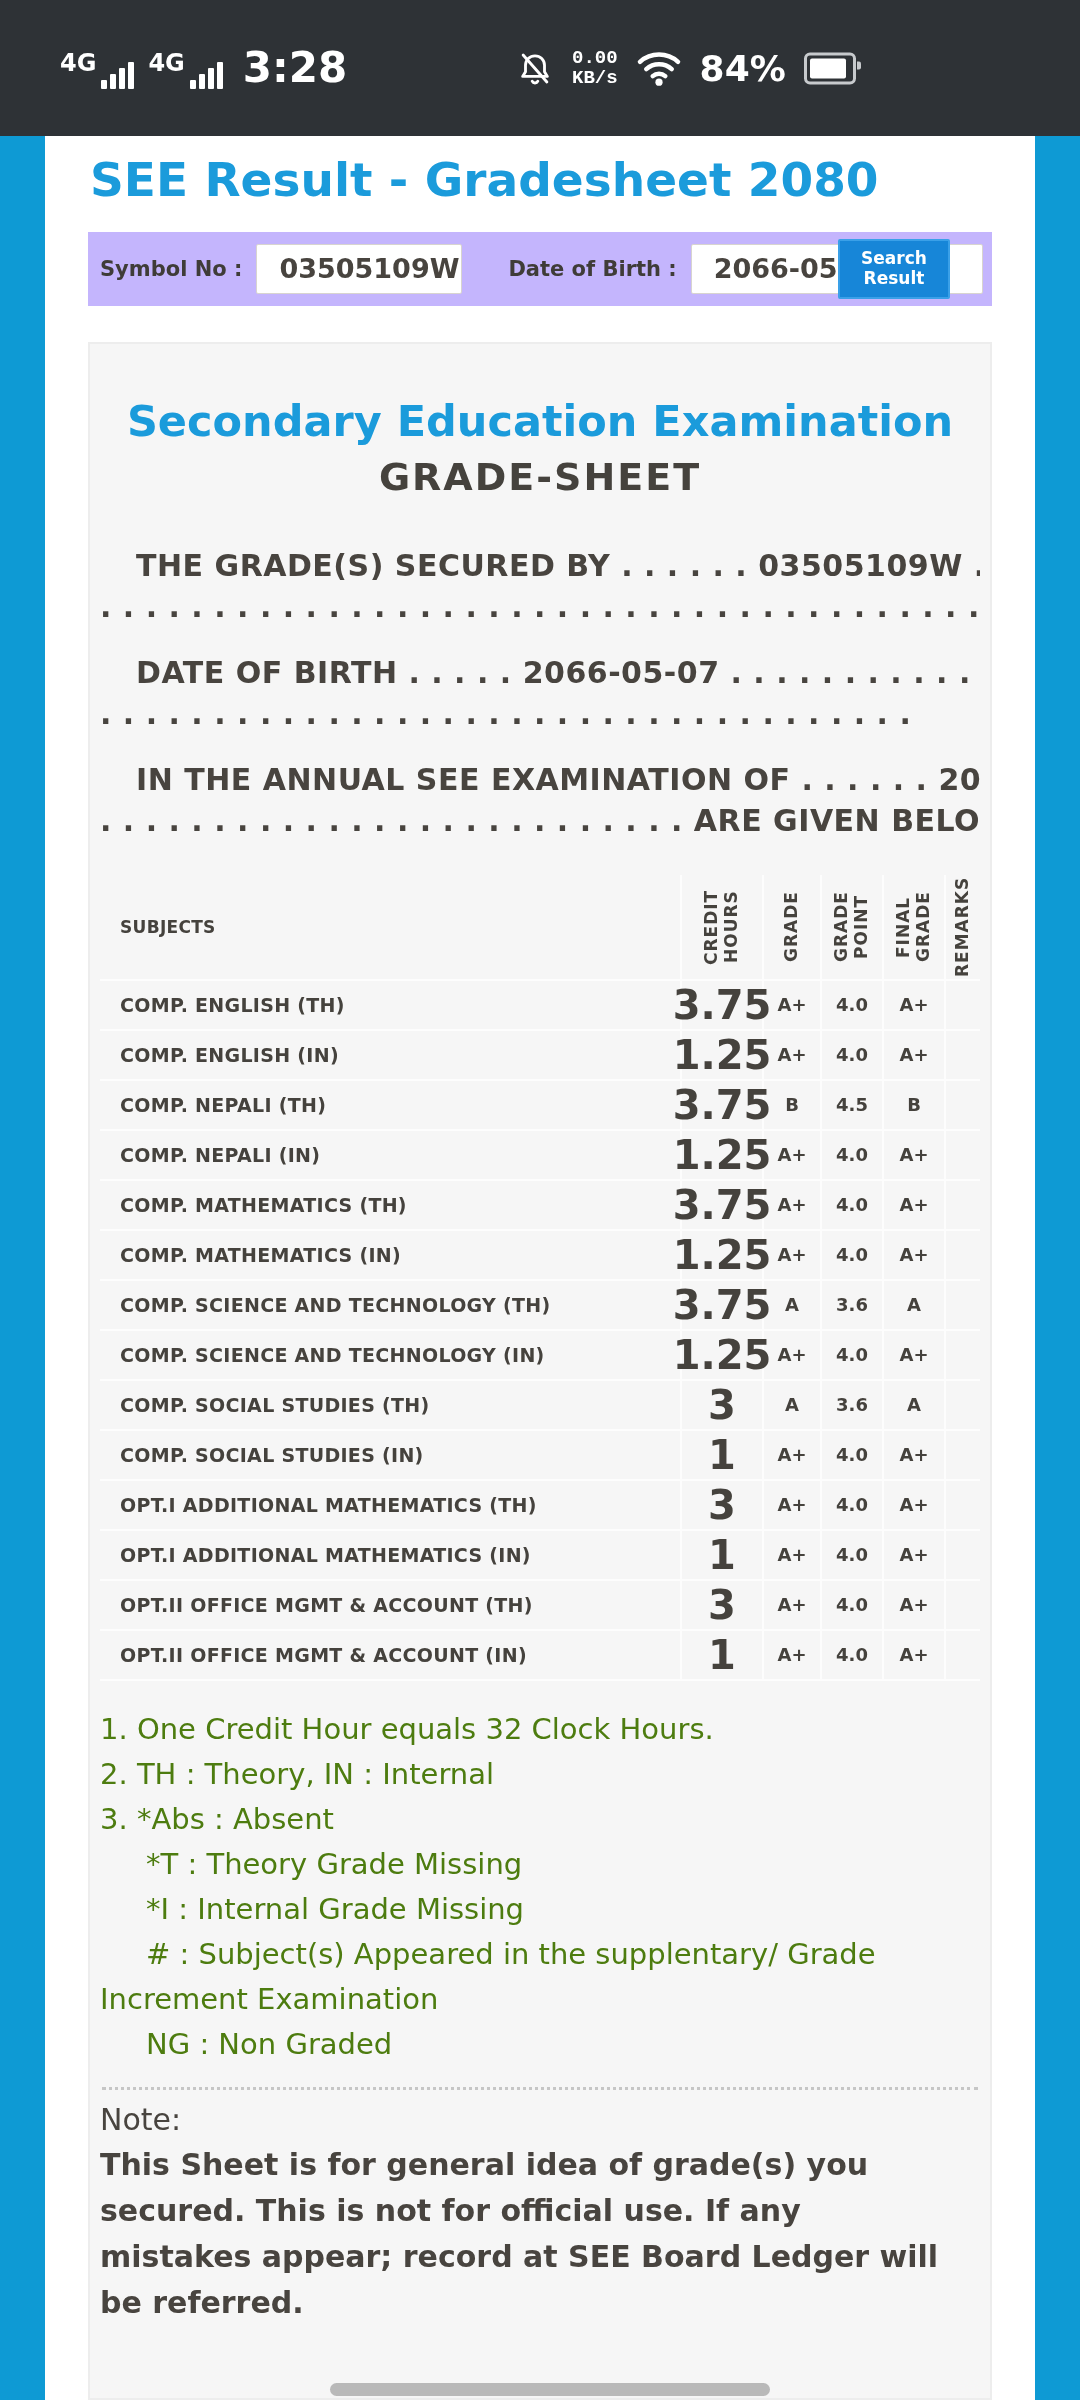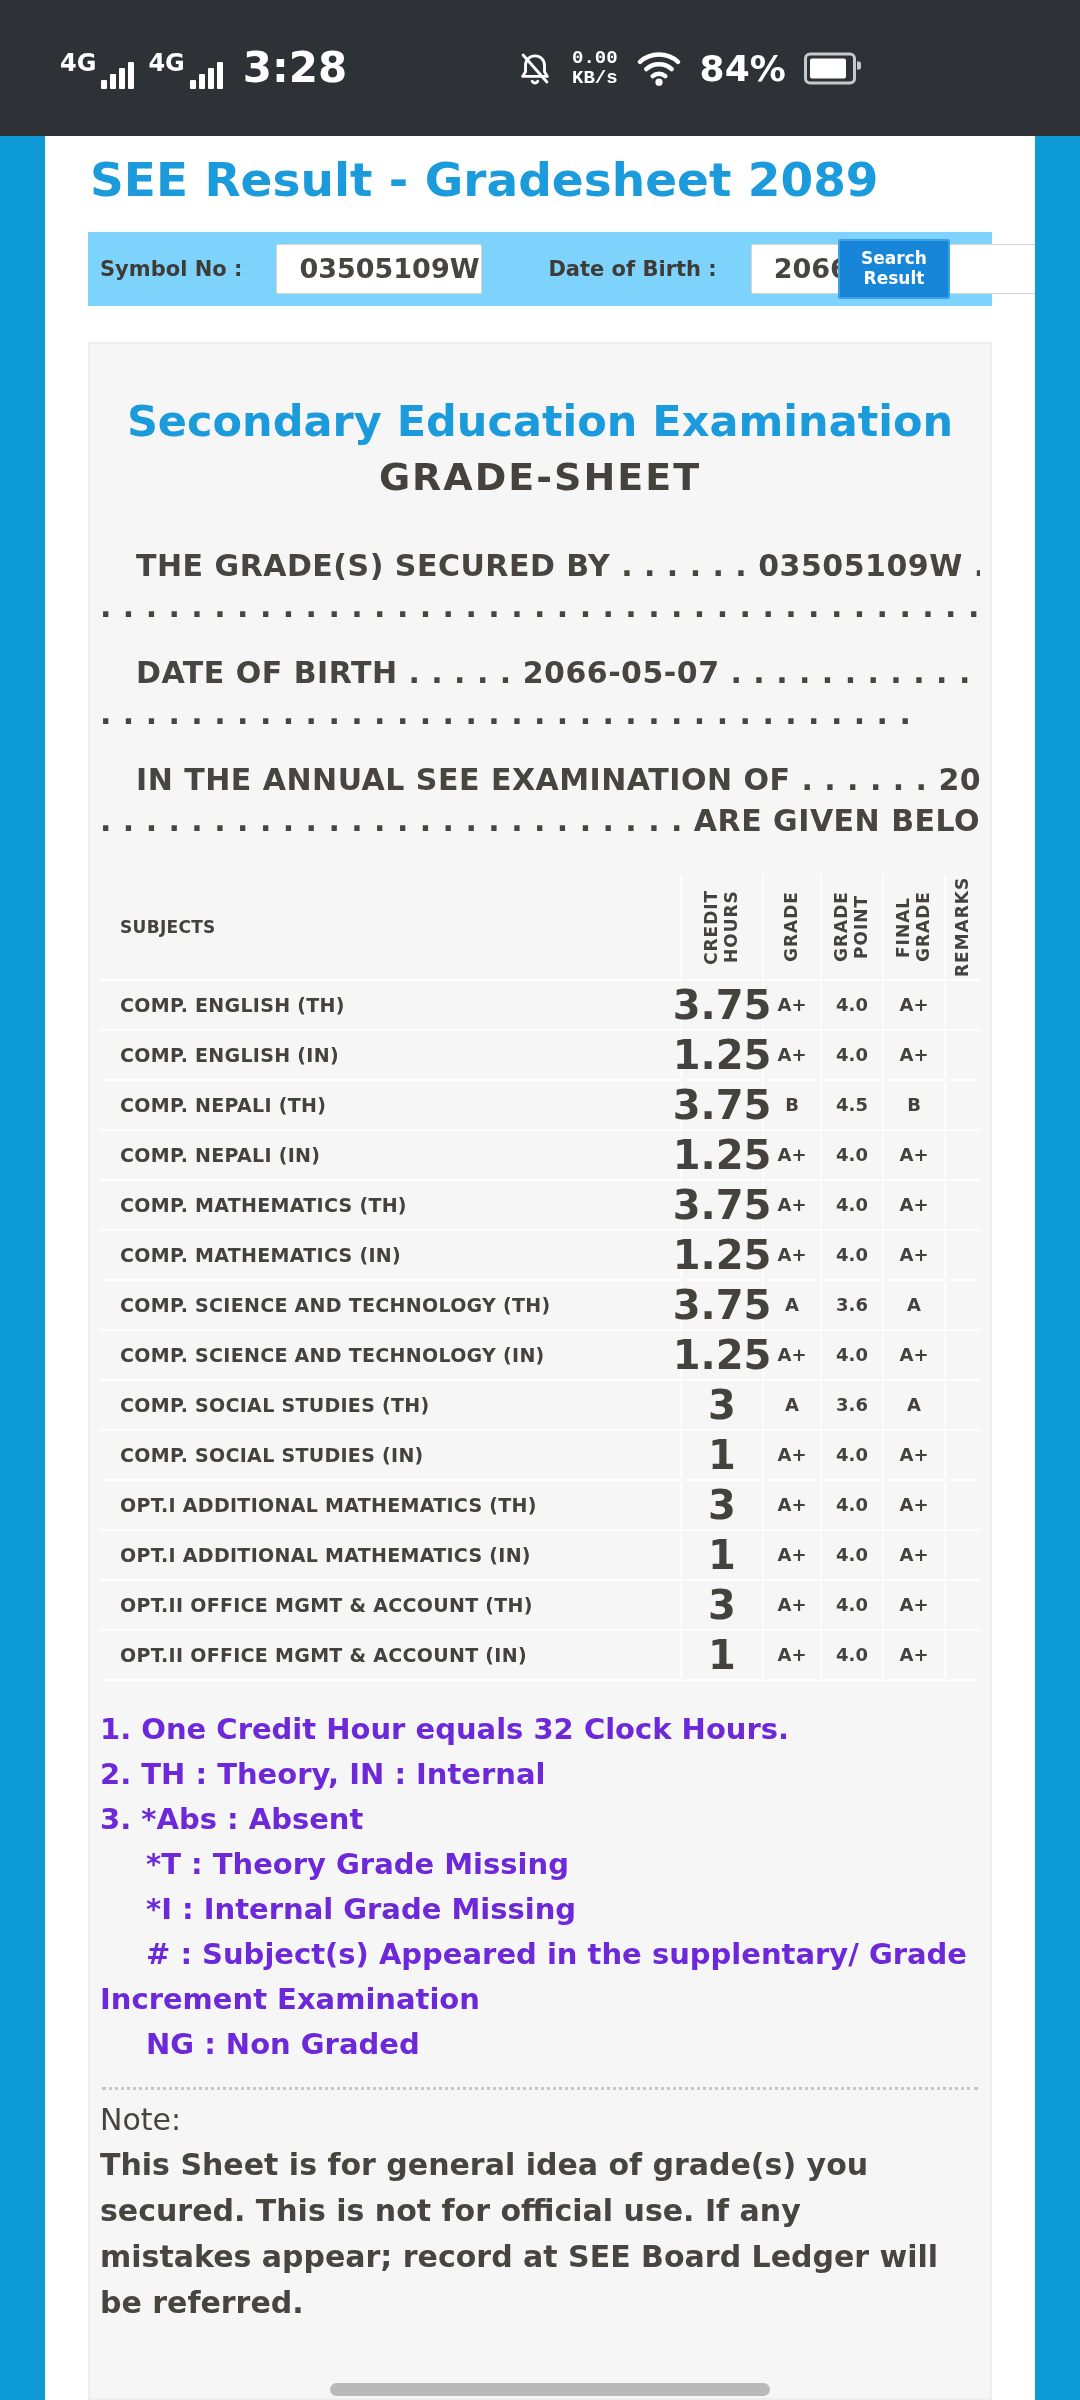--- a/index.html
+++ b/index.html
@@ -33,22 +33,22 @@
       background:#c7cacd;border-radius:0 2px 2px 0;}
   
   .viewport{position:absolute;top:120px;left:0;right:0;bottom:0;background:#ffffff;}
   .edge{position:absolute;top:0;bottom:0;width:45px;background:#0e9ad4;z-index:10;}
   .edge.left{left:0}.edge.right{right:0}
   .content{position:absolute;left:45px;right:45px;top:0;bottom:0;
     padding:0 43px;display:flex;flex-direction:column;}
   
   .page-title{margin:34px 0 0 2px;font-size:47px;font-weight:700;color:#1b9bdb;
     letter-spacing:0px;line-height:1.1;}
-  .searchform{margin-top:26px;background:#7dd3fc;height:74px;
-    display:flex;align-items:center;padding:0 0 0 12px;position:relative;gap:20px;}
+  .searchform{margin-top:26px;background:#c4b5fd;height:74px;
+    display:flex;align-items:center;padding:0 0 0 12px;position:relative;}
   .f-label{font-size:21px;font-weight:700;color:#3f3c38;white-space:nowrap;}
   .f-input{height:48px;border:1px solid #d8d4cf;background:#ffffff;border-radius:2px;
     font-family:inherit;font-size:27px;font-weight:700;color:#48443f;
     padding:0 0 0 22px;outline:none;}
   #symbol-input{width:182px;margin-left:14px;}
   #dob-input{width:268px;margin-left:14px;}
   .f-label2{margin-left:46px;}
   .search-btn{position:absolute;right:42px;top:50%;transform:translateY(-50%);
     width:112px;height:60px;background:#1786d8;border:2px solid #3aa0e8;
     color:#ffffff;font-family:inherit;font-size:17px;font-weight:700;border-radius:2px;
@@ -78,21 +78,21 @@
   .c-point{width:60px;font-size:18px;font-weight:700;}
   .c-final{width:60px;font-size:18px;font-weight:700;}
   .c-remarks{flex:1;font-size:18px;font-weight:700;}
   .h-cell{font-size:17px;font-weight:700;}
   .rot{writing-mode:vertical-rl;transform:rotate(180deg);max-height:100px;
     line-height:1.15;letter-spacing:1px;text-align:center;}
   .gpa-row{height:100px;display:flex;align-items:center;justify-content:flex-end;
     padding-right:6px;border-bottom:2px solid #fdfdfd;
     font-size:33px;font-weight:700;color:#45423d;}
   
-  .legend{margin-top:26px;color:#6d28d9;font-size:29px;font-weight:700;}
+  .legend{margin-top:26px;color:#4d7c0f;font-size:29px;font-weight:400;}
   .legend-line{line-height:45px;text-indent:0;}
   .legend-line.indent{text-indent:46px;}
   .divider{border-top:3px dotted #c6c6c6;margin:20px 2px 8px 2px;}
   .note-title{font-size:30px;font-weight:400;color:#48443f;line-height:44px;}
   .note-body{font-size:30px;font-weight:700;color:#48443f;line-height:46px;width:98%;}
   
   .scroll-pill{position:absolute;left:330px;bottom:4px;width:440px;height:13px;
     background:#b9b9b9;border-radius:7px;z-index:20;}
   
   .icon-svg{display:block;}
@@ -147,21 +147,21 @@
         <span class="fill"></span>
       </span>
   </div>
 </div>
 
 <div class="viewport">
   <div class="edge left"></div>
   <div class="edge right"></div>
 
   <div class="content">
-    <h1 class="page-title">SEE Result - Gradesheet 2089</h1>
+    <h1 class="page-title">SEE Result - Gradesheet 2080</h1>
 
     <div class="searchform">
       <span class="f-label">Symbol No :</span>
       <input class="f-input" id="symbol-input" type="text" value="03505109W" style="">
       <span class="f-label f-label2">Date of Birth :</span>
       <input class="f-input" id="dob-input" type="text" value="2066-05-07" style="">
       <button class="search-btn">Search Result</button>
     </div>
 
     <div class="card">

